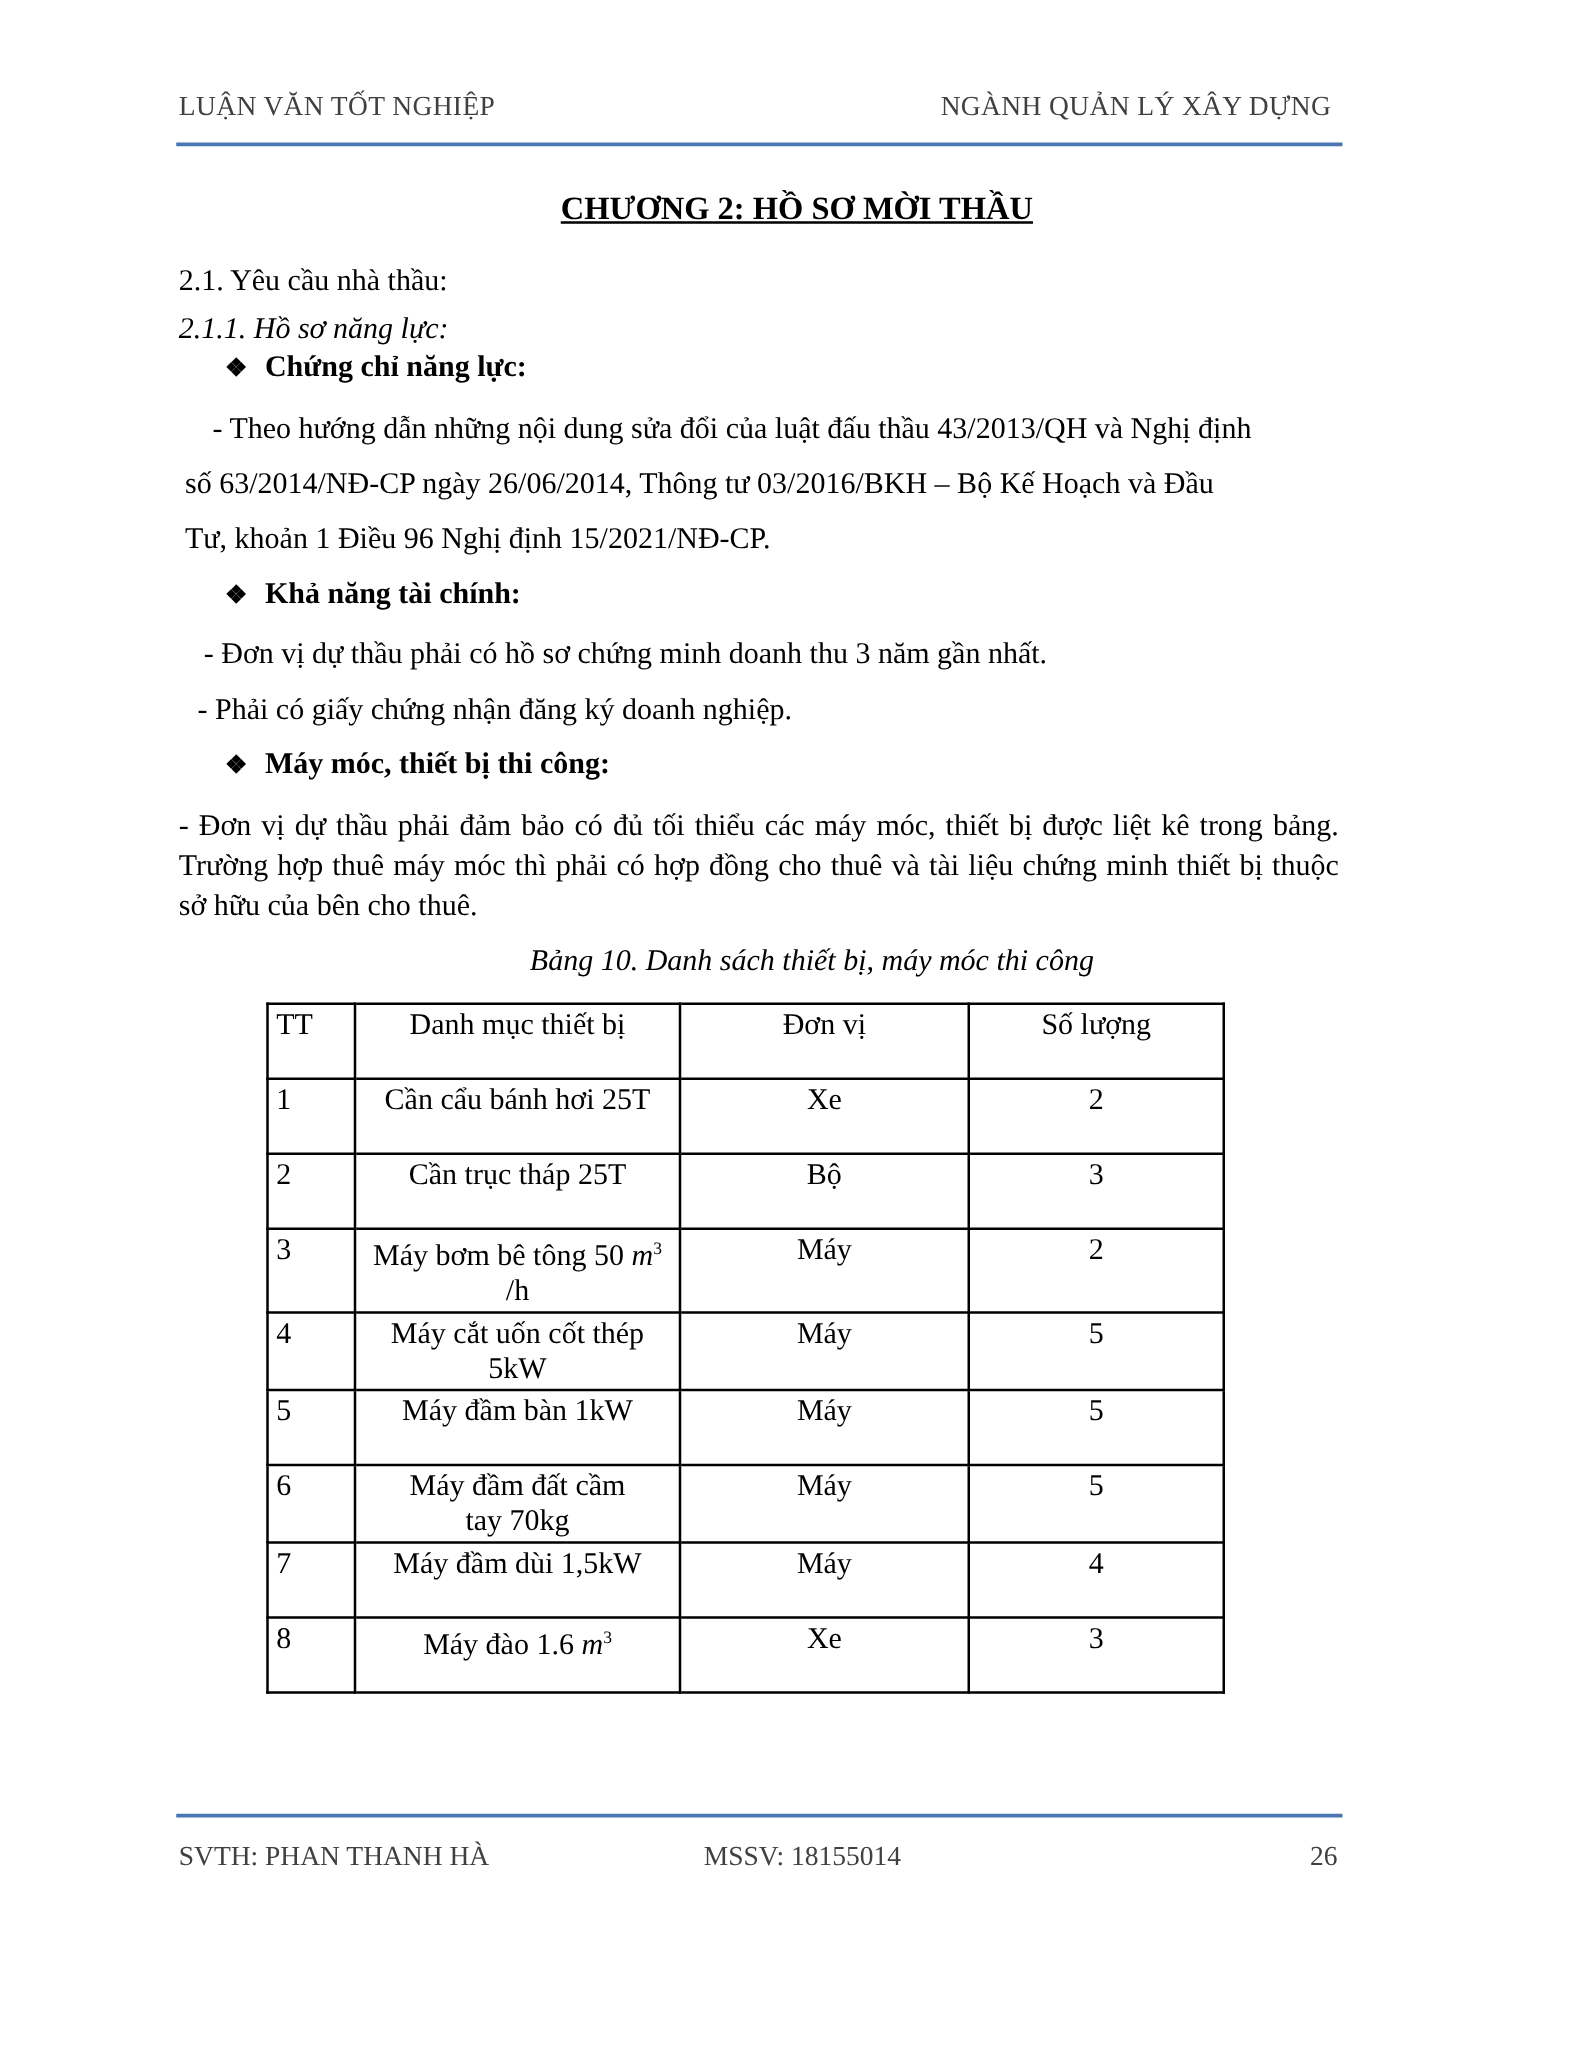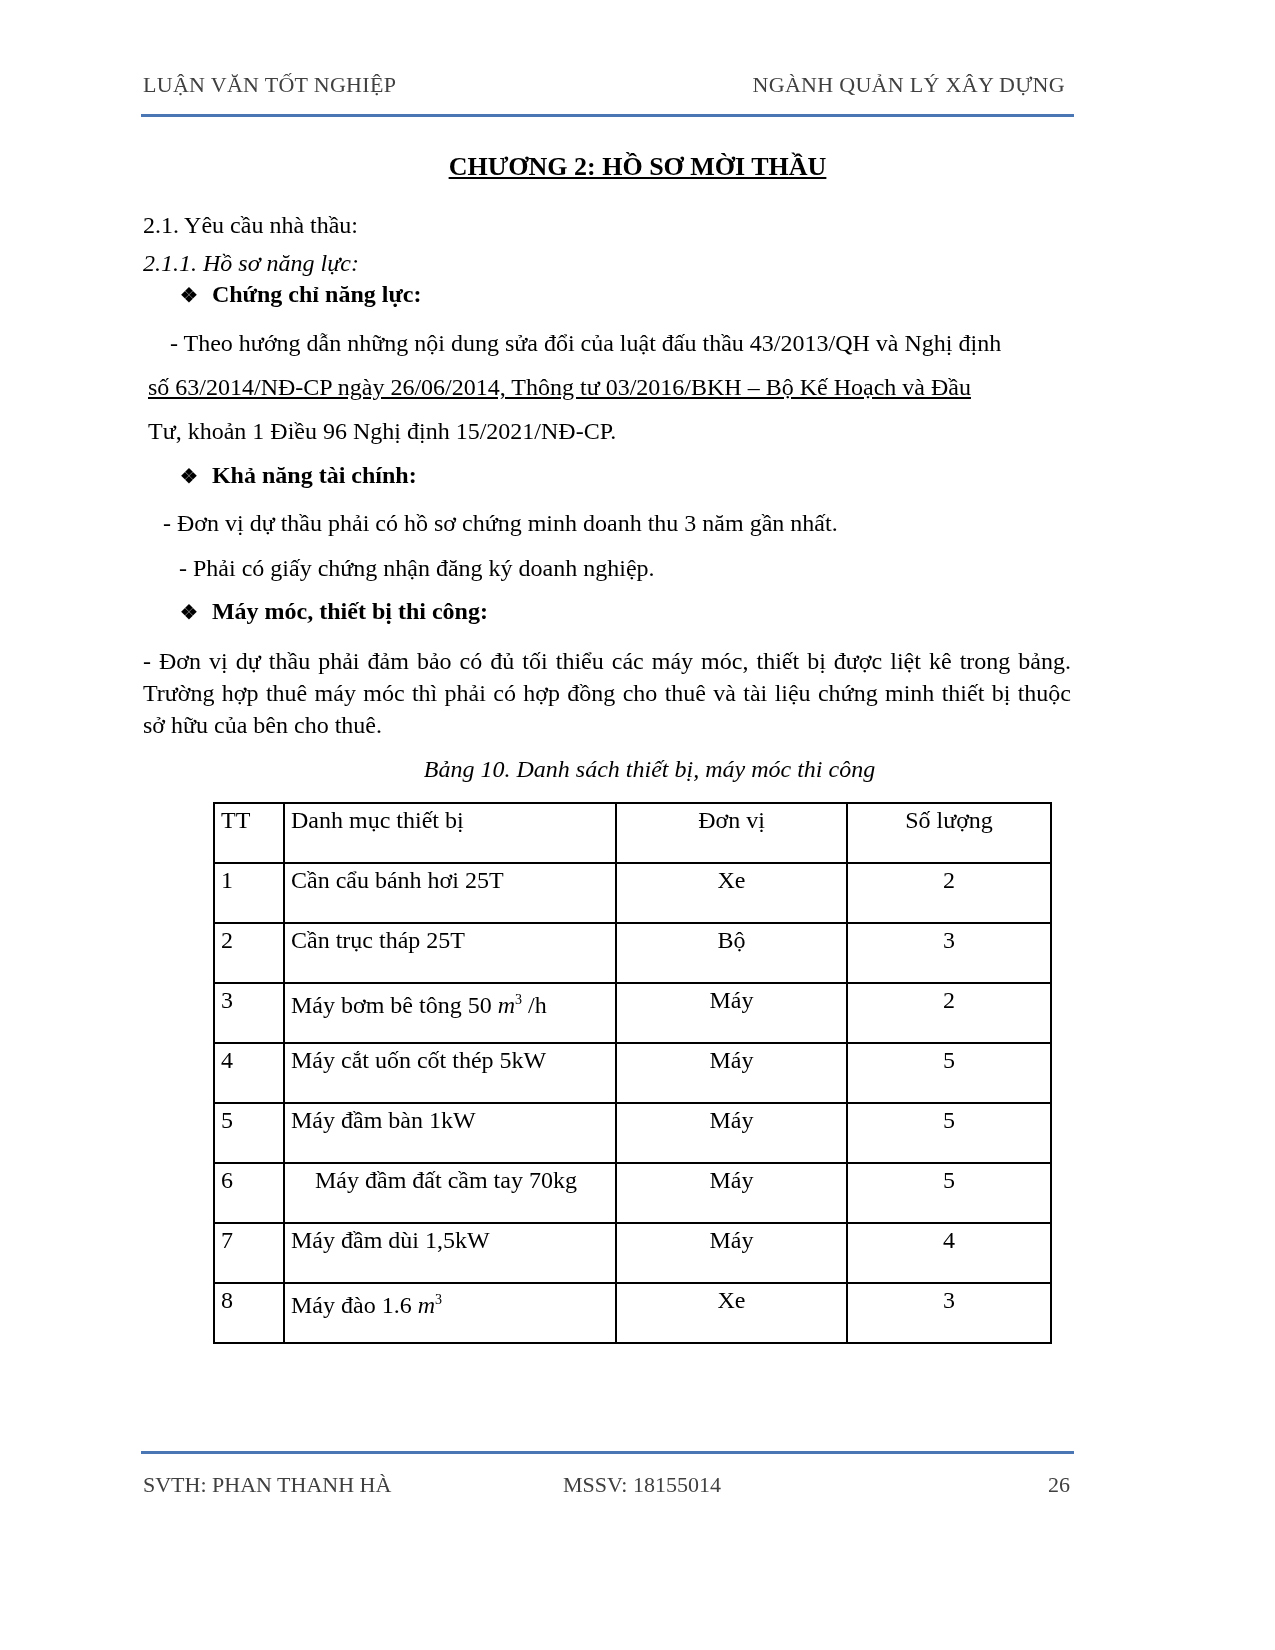--- a/index.html
+++ b/index.html
@@ -12,21 +12,21 @@
   .h1 { font-size:24px; font-weight:normal; }
   .h2 { font-size:24px; font-weight:normal; font-style:italic; }
   .bullet { font-size:24px; font-weight:bold; display:flex; align-items:center; }
   .bullet .dia { font-size:20px; margin-right:14px; }
   .p { font-size:24px; line-height:32px; }
   .just { text-align:justify; }
   .caption { font-size:24px; font-style:italic; text-align:center; left:12px; width:1275px; }
   table.equip { position:absolute; left:213px; top:802px; border-collapse:collapse; }
   table.equip td { border:2px solid #000; font-size:24px; vertical-align:top; padding:2px 6px; height:60px; box-sizing:border-box; line-height:28px; }
   td.c-tt { width:70px; text-align:left; }
-  td.c-name { width:332px; text-align:left; }
+  td.c-name { width:260px; text-align:center; }
   td.c-unit { width:231px; text-align:center; }
   td.c-qty { width:204px; text-align:center; }
   .mi { font-style:italic; }
   sup { font-size:14px; }
   .ftr { font-size:22px; color:#404040; }
 </style>
 </head>
 <body>
 
 <div class="abs hdr-text" style="left:143px; top:72px;">LUẬN VĂN TỐT NGHIỆP</div>
@@ -36,29 +36,29 @@
 <div class="abs chapter" style="top:152px;">CHƯƠNG 2: HỒ SƠ MỜI THẦU</div>
 
 <div class="abs h1" style="left:143px; top:212px;">2.1. Yêu cầu nhà thầu:</div>
 <div class="abs h2" style="left:143px; top:250px;">2.1.1. Hồ sơ năng lực:</div>
 
 <div class="abs bullet" style="left:180px; top:281px;">
   <span class="dia">❖</span>
   <span>Chứng chỉ năng lực:</span>
 </div>
 <div class="abs p" style="left:170px; top:327px;">- Theo hướng dẫn những nội dung sửa đổi của luật đấu thầu 43/2013/QH và Nghị định</div>
-<div class="abs p" style="left:148px; top:371px;text-decoration:underline;">số 63/2014/NĐ-CP ngày 26/06/2014, Thông tư 03/2016/BKH – Bộ Kế Hoạch và Đầu</div>
+<div class="abs p" style="left:148px; top:371px;">số 63/2014/NĐ-CP ngày 26/06/2014, Thông tư 03/2016/BKH – Bộ Kế Hoạch và Đầu</div>
 <div class="abs p" style="left:148px; top:415px;">Tư, khoản 1 Điều 96 Nghị định 15/2021/NĐ-CP.</div>
 
 <div class="abs bullet" style="left:180px; top:462px;">
   <span class="dia">❖</span>
   <span>Khả năng tài chính:</span>
 </div>
 <div class="abs p" style="left:163px; top:507px;">- Đơn vị dự thầu phải có hồ sơ chứng minh doanh thu 3 năm gần nhất.</div>
-<div class="abs p" style="left:179px; top:552px;text-align:right;">- Phải có giấy chứng nhận đăng ký doanh nghiệp.</div>
+<div class="abs p" style="left:158px; top:552px;text-align:right;">- Phải có giấy chứng nhận đăng ký doanh nghiệp.</div>
 
 <div class="abs bullet" style="left:180px; top:598px;">
   <span class="dia">❖</span>
   <span>Máy móc, thiết bị thi công:</span>
 </div>
 <div class="abs p just" style="left:143px; top:645px; width:928px;">- Đơn vị dự thầu phải đảm bảo có đủ tối thiểu các máy móc, thiết bị được liệt kê trong bảng. Trường hợp thuê máy móc thì phải có hợp đồng cho thuê và tài liệu chứng minh thiết bị thuộc sở hữu của bên cho thuê.</div>
 
 <div class="abs caption" style="top:756px;">Bảng 10. Danh sách thiết bị, máy móc thi công</div>
 
 <table class="equip">

